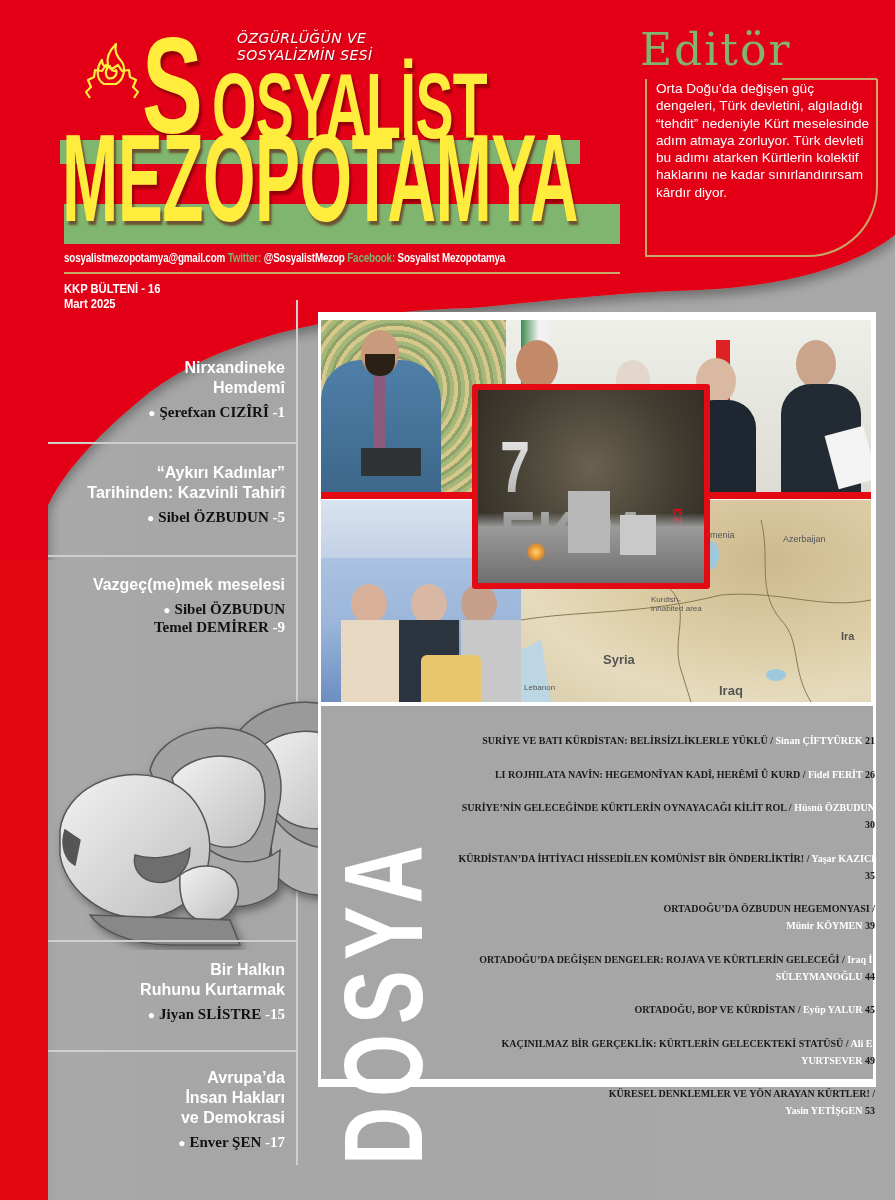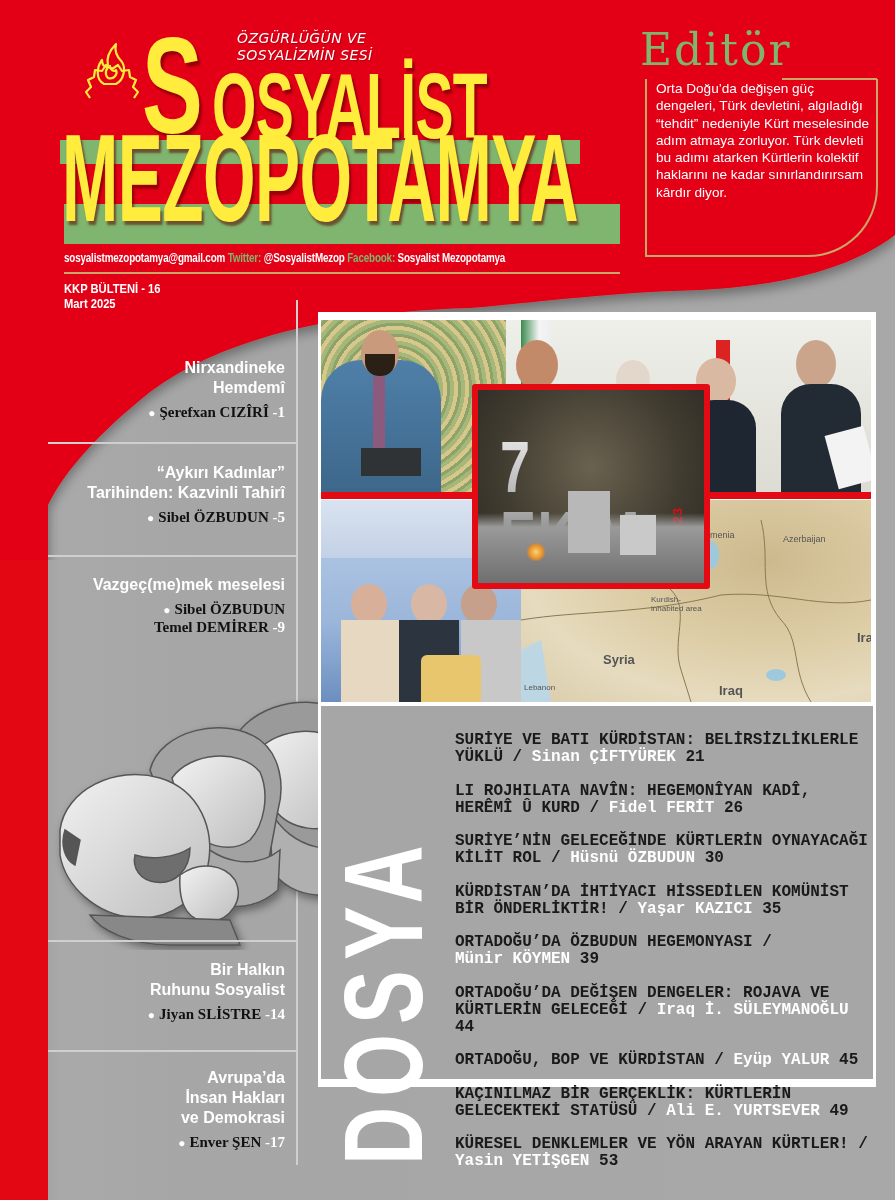--- a/index.html
+++ b/index.html
@@ -65,21 +65,21 @@
     background: linear-gradient(180deg, #e8e8e8 0%, #9a9a9a 70%, #c9c9c9 100%); -webkit-background-clip: text; background-clip: text; -webkit-text-fill-color: transparent; }
   .ekim-year { position: absolute; left: 192px; top: 108px; color: #e40a14; font-weight: bold; font-size: 13px;
     transform: rotate(-90deg); transform-origin: left top; letter-spacing: 1px; }
   .map-label { position: absolute; color: #555; font-family: "Liberation Sans", sans-serif; white-space: nowrap; }
 
   
   .dosya-box { position: absolute; left: 321px; top: 706px; width: 552px; height: 373px; background: #a6a6a6; }
   .dosya-word { position: absolute; left: 334px; top: 1165px; color: #fff; font-weight: bold; font-family: "Liberation Sans", sans-serif;
     font-size: 112px; letter-spacing: 14px; transform: rotate(-90deg) scaleX(0.72); transform-origin: left top; white-space: nowrap; line-height: 100px; }
   .dosya-list { position: absolute; left: 455px; top: 732px; width: 420px; }
-  .dosya-item { font-family: Liberation Mono, monospace; font-weight: bold; font-size: 16px; line-height: 17px; color: #1a1a1a; margin-bottom: 16.5px; }
+  .dosya-item { font-family: Liberation Serif, serif; font-weight: bold; font-size: 10px; line-height: 17px; color: #1a1a1a; margin-bottom: 16.5px; text-align: right; }
   .dosya-item .au { color: #fff; }
 </style>
 </head>
 <body>
 
 <div class="bg-gray"></div>
 <div class="bg-red-left"></div>
 <div class="bg-red-shape">
   <svg viewBox="0 0 895 560" preserveAspectRatio="none">
     <defs>
@@ -191,24 +191,24 @@
       <path d="M140,215 C160,200 185,205 195,220 C205,240 190,260 170,262 C150,262 138,248 140,215 Z" fill="url(#skin)"></path>
       <path d="M50,255 C60,270 90,285 130,285 L200,285 L190,260 Z" fill="#888"></path>
     </g>
   </svg>
 </div>
 
 <div class="divider" style="top:940px;"></div>
 <div class="toc-entry" style="top:960px;">
   <div class="toc-title">
     <div>Bir Halkın</div>
-    <div>Ruhunu Sosyalist</div>
-  </div>
-  <div class="toc-author">
-    <span class="bullet">●</span><span>Jiyan SLİSTRE</span> <span class="pg">-14</span>
+    <div>Ruhunu Kurtarmak</div>
+  </div>
+  <div class="toc-author">
+    <span class="bullet">●</span><span>Jiyan SLİSTRE</span> <span class="pg">-15</span>
   </div>
 </div>
 <div class="divider" style="top:1050px;"></div>
 
 <div class="toc-entry" style="top:1068px;">
   <div class="toc-title">
     <div>Avrupa’da</div>
     <div>İnsan Hakları</div>
     <div>ve Demokrasi</div>
   </div>
@@ -262,21 +262,21 @@
       <path d="M240,20 C250,60 235,90 260,120 C280,140 270,170 290,202" fill="none" stroke="#8a7a52" stroke-width="1"></path>
       <ellipse cx="190" cy="55" rx="8" ry="14" fill="#9ec9dc"></ellipse>
       <ellipse cx="255" cy="175" rx="10" ry="6" fill="#9ec9dc"></ellipse>
       <path d="M0,150 L20,140 L30,202 L0,202 Z" fill="#bcd6e4"></path>
     </svg>
     <span class="map-label" style="left:150px; top:5px; font-size:10px;">Georgia</span>
     <span class="map-label" style="left:180px; top:30px; font-size:9px;">Armenia</span>
     <span class="map-label" style="left:262px; top:34px; font-size:9px;">Azerbaijan</span>
     <span class="map-label" style="left:82px; top:152px; font-size:13px; font-weight:bold;">Syria</span>
     <span class="map-label" style="left:198px; top:183px; font-size:13px; font-weight:bold;">Iraq</span>
-    <span class="map-label" style="left:336px; top:130px; font-size:13px; font-weight:bold;">Ira</span>
+    <span class="map-label" style="left:320px; top:130px; font-size:11px; font-weight:bold;">Ira</span>
     <span class="map-label" style="left:3px; top:183px; font-size:8px;">Lebanon</span>
     <span class="map-label" style="left:130px; top:95px; font-size:8px; width:60px; white-space:normal;">Kurdish-inhabited area</span>
   </div>
 
   <div class="redband" style="left:0; top:172px; width:550px; height:7px;"></div>
 
   <div class="ekim">
     <div class="ekim-text">7 EKİM</div>
     <div class="ekim-year" style="top:150px;">2023</div>
     <div style="position:absolute; left:0; bottom:0; width:238px; height:70px; background:linear-gradient(180deg, transparent 0, #9a9a9a 20%, #6f6f6f 100%);"></div>

